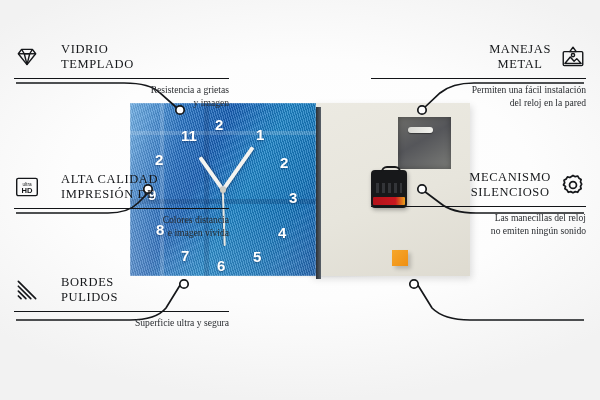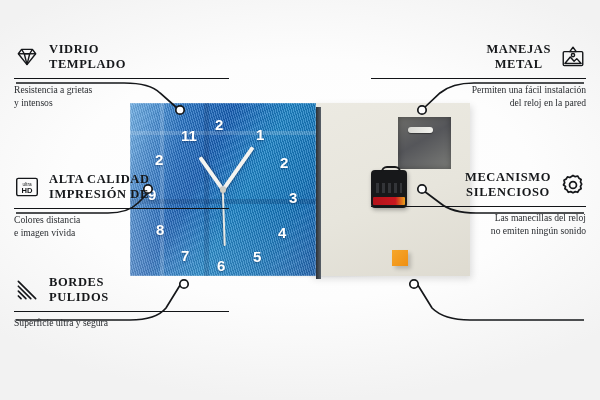--- a/index.html
+++ b/index.html
@@ -68,25 +68,25 @@
     background:linear-gradient(135deg,#f7a72b,#ef8f12);
     box-shadow:3px 3px 4px rgba(0,0,0,.18);}
   .shadow-strip{position:absolute;left:128px;top:272px;width:348px;height:14px;
     background:radial-gradient(ellipse 50% 60% at 50% 0%, rgba(0,0,0,.16), rgba(0,0,0,0) 72%);}
   
   .callout{position:absolute;width:215px;}
   .callout.left{text-align:left;}
   .callout.right{text-align:right;}
   .c-head{display:flex;align-items:center;gap:9px;}
   .callout.right .c-head{flex-direction:row-reverse;text-align:center;}
-  .c-title{font-family:"Liberation Serif",serif;font-weight:700;font-size:12.5px;
-    letter-spacing:.6px;color:#16181b;line-height:1.22;text-transform:uppercase;}
+  .c-title{font-family:"Liberation Serif",serif;font-weight:400;font-size:12.5px;
+    letter-spacing:.6px;color:#16181b;line-height:1.22;text-transform:uppercase;margin-left:12px;}
   .c-rule{height:1.4px;background:#121417;margin:5px 0 5px;}
   .c-desc{font-family:"Liberation Serif",serif;font-size:9.6px;color:#2a2d31;
-    line-height:1.34;}
+    line-height:1.34;text-align:right;}
   .ico{width:26px;height:26px;flex:0 0 26px;color:#15171a;}
   .ico svg{width:26px;height:26px;display:block;}
   
   #co-glass{left:14px;top:42px;}
   #co-print{left:14px;top:172px;}
   #co-edges{left:14px;top:275px;}
   #co-metal{left:371px;top:42px;}
   #co-mech{left:371px;top:170px;}
   #co-foam{left:371px;top:275px;}
   svg.lines{position:absolute;inset:0;width:600px;height:400px;pointer-events:none;}
@@ -168,21 +168,21 @@
             <path d="M9.5 9 H14.5"></path>
         </svg>
       </span>
       <div>
         <div class="c-title">VIDRIO</div>
         <div class="c-title">TEMPLADO</div>
       </div>
     </div>
     <div class="c-rule"></div>
     <div class="c-desc">Resistencia a grietas</div>
-    <div class="c-desc">y intensos</div>
+    <div class="c-desc">y imagen</div>
   </div>
 
   <div class="callout left" id="co-print">
     <div class="c-head">
       <span class="ico">
         <svg viewBox="0 0 24 24" fill="none" stroke="currentColor" stroke-width="1.3">
           <rect x="2.5" y="4" width="19" height="16" rx="1.5"></rect>
           <text x="12" y="11" font-size="4.4" fill="currentColor" stroke="none" text-anchor="middle" font-family="Liberation Sans, sans-serif">ultra</text>
           <text x="12" y="17.6" font-size="7" fill="currentColor" stroke="none" text-anchor="middle" font-weight="bold" font-family="Liberation Sans, sans-serif">HD</text>
         </svg>

